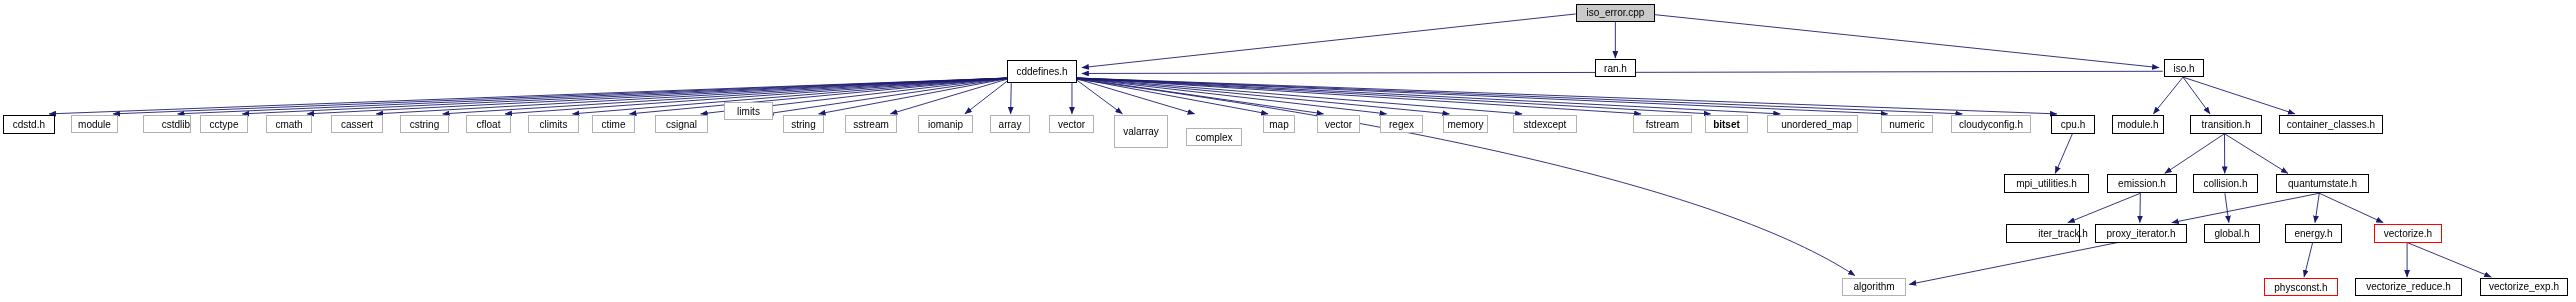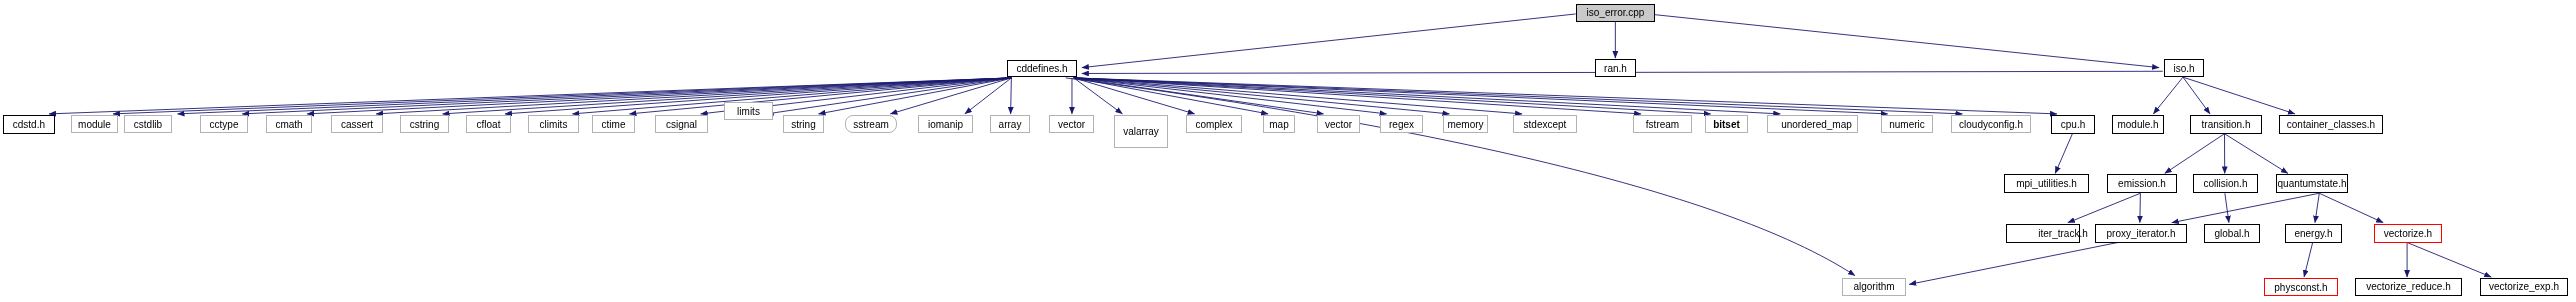--- a/index.html
+++ b/index.html
@@ -85,30 +85,30 @@
   <div id="nodes">
       <div class="node main" style="left: 1576px; top: 3.7px; width: 79px; height: 18.4px;">
         <span>iso_error.cpp</span>
       </div>
       <div class="node linked" style="left: 1595px; top: 59px; width: 41px; height: 18.4px;">
         <span>ran.h</span>
       </div>
       <div class="node linked" style="left: 2164px; top: 59px; width: 40px; height: 18.4px;">
         <span>iso.h</span>
       </div>
-      <div class="node linked" style="left: 1007px; top: 60px; width: 70px; height: 17px;">
+      <div class="node linked" style="left: 1007px; top: 60px; width: 70px; height: 23px;">
         <span>cddefines.h</span>
       </div>
       <div class="node bold" style="left: 2.9px; top: 115px; width: 52px; height: 19px;">
         <span>cdstd.h</span>
       </div>
       <div class="node plain" style="left: 71px; top: 115px; width: 47px; height: 18.4px;">
         <span>module</span>
       </div>
-      <div class="node plain" style="left: 124px; top: 115px; width: 48px; height: 18.4px;">
+      <div class="node plain" style="left: 143px; top: 115px; width: 48px; height: 18.4px; justify-content: flex-end;">
         <span>cstdlib</span>
       </div>
       <div class="node plain" style="left: 200px; top: 115px; width: 48px; height: 18.4px;">
         <span>cctype</span>
       </div>
       <div class="node plain" style="left: 266px; top: 115px; width: 46px; height: 18.4px;">
         <span>cmath</span>
       </div>
       <div class="node plain" style="left: 331px; top: 115px; width: 52px; height: 18.4px;">
         <span>cassert</span>
@@ -127,36 +127,36 @@
       </div>
       <div class="node plain" style="left: 655px; top: 115px; width: 53px; height: 18.4px;">
         <span>csignal</span>
       </div>
       <div class="node plain" style="left: 724px; top: 102px; width: 49px; height: 18.4px;">
         <span>limits</span>
       </div>
       <div class="node plain" style="left: 783px; top: 115px; width: 41px; height: 18.4px;">
         <span>string</span>
       </div>
-      <div class="node plain" style="left: 845px; top: 115px; width: 52px; height: 18.4px; border-radius: 8px;">
+      <div class="node plain" style="left: 845px; top: 115px; width: 52px; height: 18.4px;">
         <span>sstream</span>
       </div>
       <div class="node plain" style="left: 918px; top: 115px; width: 55px; height: 18.4px;">
         <span>iomanip</span>
       </div>
       <div class="node plain" style="left: 990px; top: 115px; width: 40px; height: 18.4px;">
         <span>array</span>
       </div>
       <div class="node plain" style="left: 1049px; top: 115px; width: 45px; height: 18.4px;">
         <span>vector</span>
       </div>
       <div class="node plain" style="left: 1114px; top: 115px; width: 54px; height: 33px;">
         <span>valarray</span>
       </div>
-      <div class="node plain" style="left: 1186px; top: 115px; width: 56px; height: 18.4px;">
+      <div class="node plain" style="left: 1186px; top: 128px; width: 56px; height: 18.4px;">
         <span>complex</span>
       </div>
       <div class="node plain" style="left: 1263px; top: 115px; width: 32px; height: 18.4px;">
         <span>map</span>
       </div>
       <div class="node plain" style="left: 1317px; top: 115px; width: 43px; height: 18.4px;">
         <span>vector</span>
       </div>
       <div class="node plain" style="left: 1380px; top: 115px; width: 43px; height: 18.4px;">
         <span>regex</span>
@@ -196,21 +196,21 @@
       </div>
       <div class="node bold" style="left: 2004px; top: 174px; width: 85px; height: 19px;">
         <span>mpi_utilities.h</span>
       </div>
       <div class="node bold" style="left: 2107px; top: 174px; width: 70px; height: 19px;">
         <span>emission.h</span>
       </div>
       <div class="node bold" style="left: 2193px; top: 174px; width: 65px; height: 19px;">
         <span>collision.h</span>
       </div>
-      <div class="node bold" style="left: 2276px; top: 174px; width: 72px; height: 19px;">
+      <div class="node bold" style="left: 2276px; top: 174px; width: 93px; height: 19px;">
         <span>quantumstate.h</span>
       </div>
       <div class="node bold" style="left: 2006px; top: 224px; width: 74px; height: 19px; padding-left: 40px;">
         <span>iter_track.h</span>
       </div>
       <div class="node bold" style="left: 2095px; top: 224px; width: 92px; height: 19px;">
         <span>proxy_iterator.h</span>
       </div>
       <div class="node bold" style="left: 2204px; top: 224px; width: 56px; height: 19px;">
         <span>global.h</span>

